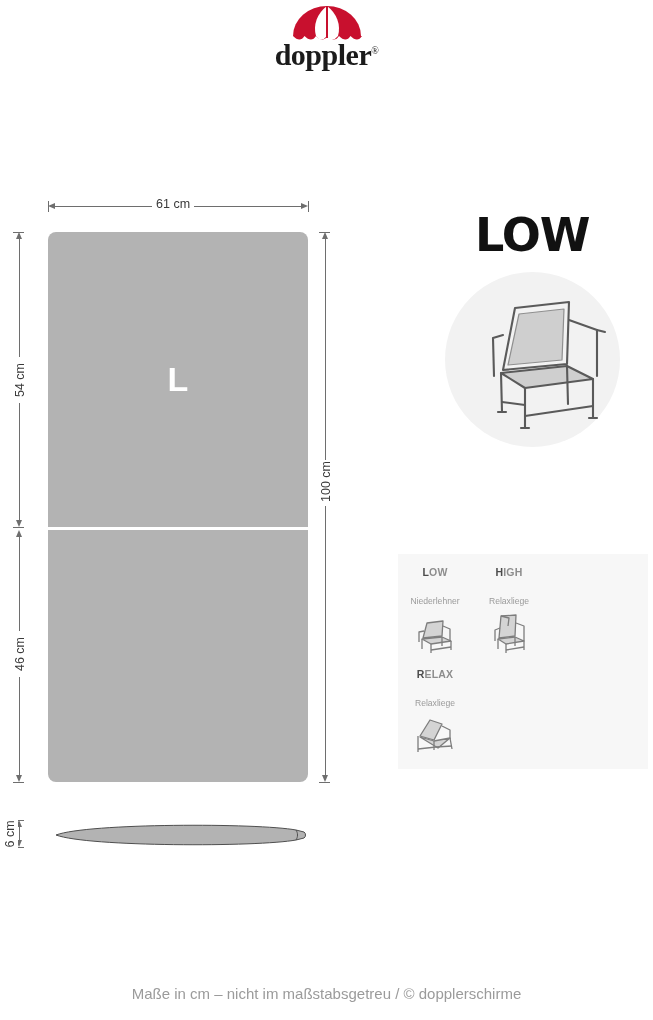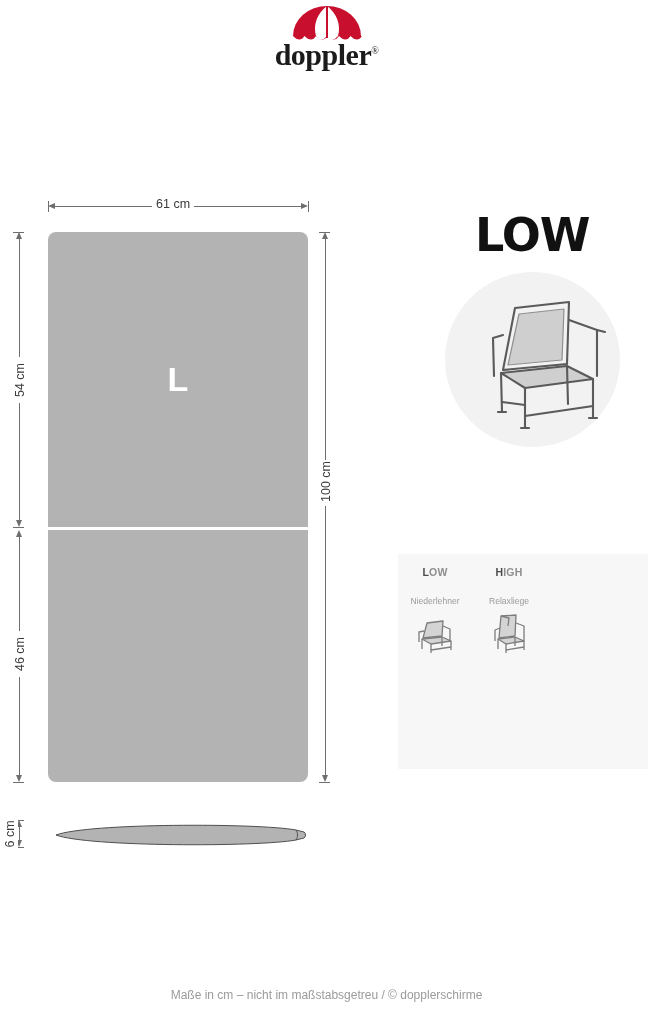--- a/index.html
+++ b/index.html
@@ -186,21 +186,21 @@
     display: flex;
     align-items: flex-end;
     justify-content: center;
   }
 
   
   .footer {
     position: absolute;
     left: 0; right: 0; bottom: 18px;
     text-align: center;
-    font-size: 12px;
+    font-size: 15px;
     color: #9b9b9b;
   }
 </style>
 </head>
 <body>
 
 <div class="page">
 
   <div class="brand">
     <div class="brand-umbrella">
@@ -331,19 +331,34 @@
                 <path d="M19 36 L37 33"></path>
                 <path d="M29 9 L37 12 L37 27"></path>
                 <path d="M13 14 L8 16 L8 27"></path>
               </g>
             </svg>
           </div>
         </div>
       </div>
 
       <div class="legend-row">
+        <div class="legend-cell">
+          <div class="legend-title"><b>R</b><span>ELAX</span></div>
+          <div class="legend-sub">Relaxliege</div>
+          <div class="legend-icon">
+            <svg width="46" height="42" viewBox="0 0 46 42">
+              <g fill="none" stroke="#7d7d7d" stroke-width="1.3" stroke-linejoin="round">
+                <path d="M8 20 L18 4 L30 8 L22 24 Z" fill="#d4d4d4"></path>
+                <path d="M8 21 L22 25 L38 22 L26 32 Z" fill="#d4d4d4"></path>
+                <path d="M6 20 L6 36 M38 22 L40 33 M22 25 L22 34"></path>
+                <path d="M6 33 L24 31 L40 30"></path>
+                <path d="M30 10 L38 14 L38 23"></path>
+              </g>
+            </svg>
+          </div>
+        </div>
 
       </div>
     </div>
   </div>
 
   <div class="footer">Maße in cm – nicht im maßstabsgetreu  /  © dopplerschirme</div>
 </div>
 
 </body></html>

